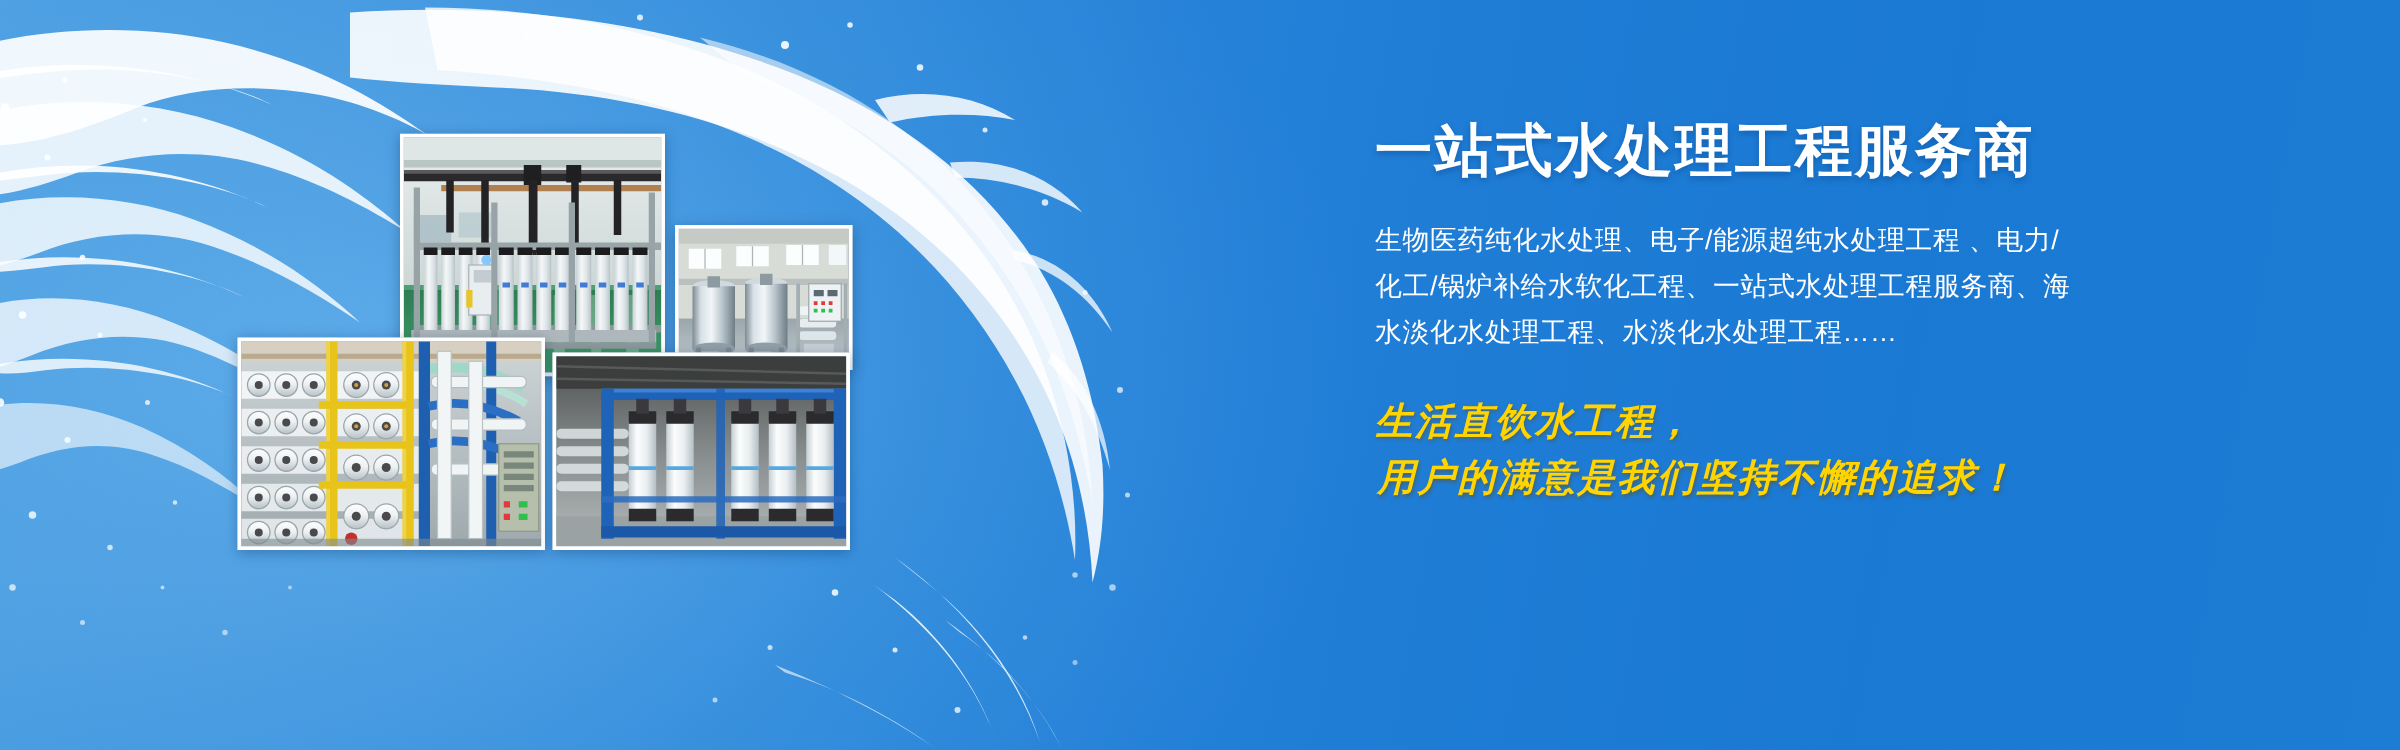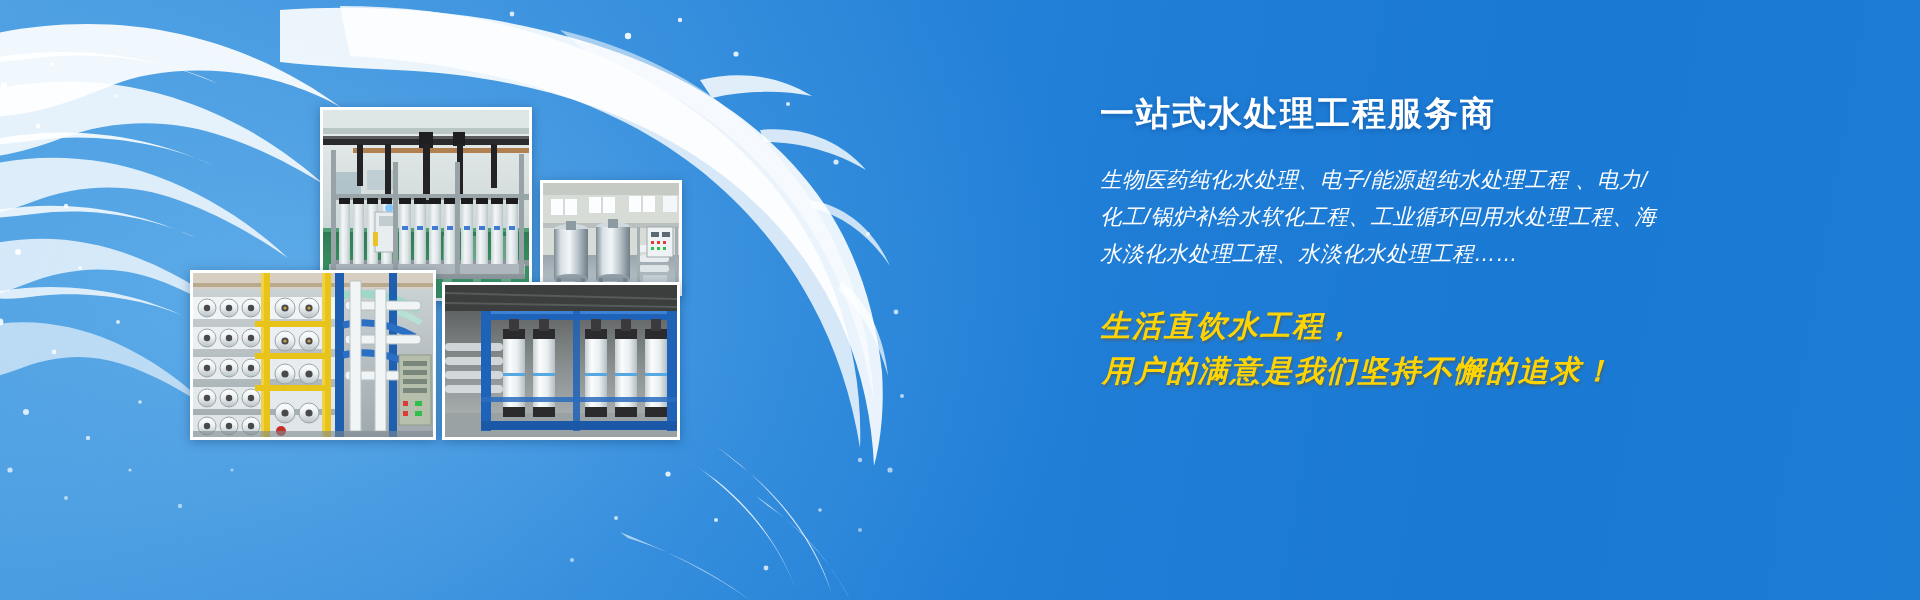--- a/index.html
+++ b/index.html
@@ -32,27 +32,27 @@
   .photo .inner{position:absolute;inset:0;overflow:hidden;}
 
   #photo-1{left:320px;top:107px;width:212px;height:194px;}
   #photo-2{left:540px;top:180px;width:142px;height:116px;}
   #photo-3{left:190px;top:270px;width:246px;height:170px;}
   #photo-4{left:442px;top:282px;width:238px;height:158px;}
 
   
   #textblock{position:absolute;left:1100px;top:96px;width:700px;}
   #title{
-    font-size:34px;line-height:1.05;font-weight:bold;color:#ffffff;
+    font-size:46px;line-height:1.05;font-weight:bold;color:#ffffff;
     letter-spacing:2px;white-space:nowrap;
     text-shadow:0 2px 5px rgba(0,50,110,.35);
   }
   #desc{
     margin-top:30px;font-size:21.5px;line-height:1.72;color:#ffffff;
-    letter-spacing:.5px;max-width:590px;font-style:italic;
+    letter-spacing:.5px;max-width:590px;
   }
   #desc .line{display:block;white-space:nowrap;}
   #slogan{
     margin-top:30px;
     font-family:"DejaVu Serif","Liberation Serif",serif;
     font-weight:bold;font-style:italic;
     font-size:30px;line-height:1.5;
     color:#ffd400;
     letter-spacing:2px;
     text-shadow:1px 2px 3px rgba(110,70,0,.45);
@@ -596,21 +596,21 @@
       </div>
     </div>
   </div>
 
   <div id="textblock">
 
     <div id="title">一站式水处理工程服务商</div>
 
     <div id="desc">
       <span class="line">生物医药纯化水处理、电子/能源超纯水处理工程 、电力/</span>
-      <span class="line">化工/锅炉补给水软化工程、工业循环回用水处理工程、海</span>
+      <span class="line">化工/锅炉补给水软化工程、一站式水处理工程服务商、海</span>
       <span class="line">水淡化水处理工程、水淡化水处理工程……</span>
     </div>
 
     <div id="slogan">
       <span class="line">生活直饮水工程，</span>
       <span class="line indent">用户的满意是我们坚持不懈的追求！</span>
     </div>
 
   </div>
 </div>

